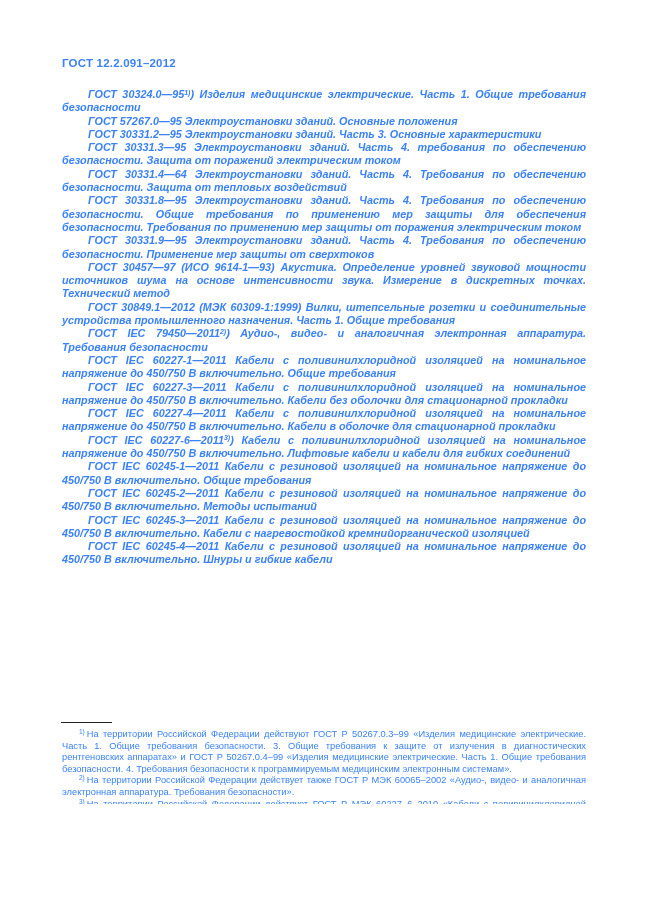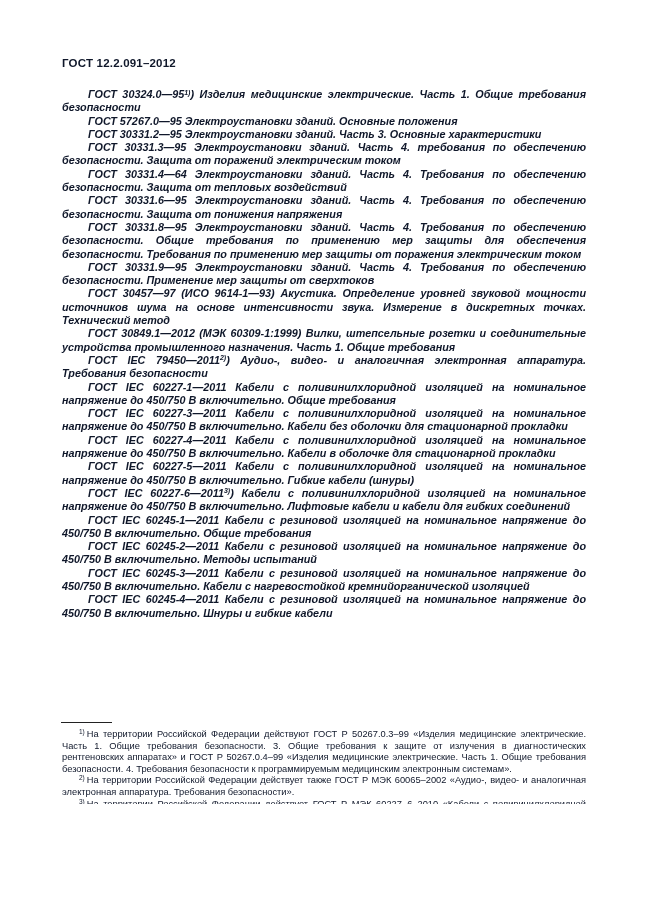--- a/index.html
+++ b/index.html
@@ -5,21 +5,21 @@
   html, body {
     margin: 0;
     padding: 0;
     background: #ffffff;
   }
   .page {
     position: relative;
     width: 646px;
     height: 804px;
     background: #ffffff;
-    color: #0f172a;
+    color: #3b82f6;
     font-family: "Liberation Sans", "DejaVu Sans", sans-serif;
     overflow: hidden;
   }
   .doc-header {
     position: absolute;
     left: 62px;
     top: 57px;
     font-size: 11.5px;
     font-weight: bold;
     letter-spacing: 0.2px;
@@ -98,41 +98,39 @@
 
   <p class="entry"><span class="entry-pre">ГОСТ 57267.0—95 Электроустановки зданий. Основные положения</span></p>
 
   <p class="entry"><span class="entry-pre">ГОСТ 30331.2—95 Электроустановки зданий. Часть 3. Основные характеристики</span></p>
 
   <p class="entry"><span class="entry-pre">ГОСТ 30331.3—95 Электроустановки зданий. Часть 4. требования по обеспечению безопасности. Защита от поражений электрическим током</span></p>
 
   <p class="entry"><span class="entry-pre">ГОСТ 30331.4—64 Электроустановки зданий. Часть 4. Требования по обеспечению безопасности. Защита от тепловых воздействий</span></p>
 
 
-  <p class="entry"><span class="entry-pre">ГОСТ 30331.6—95 Электроустановки зданий. Часть 4. Требования по обеспечению безопасности. Защита от понижения напряжения</span></p>
 
 
   <p class="entry"><span class="entry-pre">ГОСТ 30331.8—95 Электроустановки зданий. Часть 4. Требования по обеспечению безопасности. Общие требования по применению мер защиты для обеспечения безопасности. Требования по применению мер защиты от поражения электрическим током</span></p>
 
   <p class="entry"><span class="entry-pre">ГОСТ 30331.9—95 Электроустановки зданий. Часть 4. Требования по обеспечению безопасности. Применение мер защиты от сверхтоков</span></p>
 
   <p class="entry"><span class="entry-pre">ГОСТ 30457—97 (ИСО 9614-1—93) Акустика. Определение уровней звуковой мощности источников шума на основе интенсивности звука. Измерение в дискретных точках. Технический метод</span></p>
 
   <p class="entry"><span class="entry-pre">ГОСТ 30849.1—2012 (МЭК 60309-1:1999) Вилки, штепсельные розетки и соединительные устройства промышленного назначения. Часть 1. Общие требования</span></p>
 
 
   <p class="entry"><span class="entry-pre">ГОСТ IEC 79450—2011</span><sup class="fn-ref">2)</sup><span class="entry-post">) Аудио-, видео- и аналогичная электронная аппаратура. Требования безопасности</span></p>
 
   <p class="entry"><span class="entry-pre">ГОСТ IEC 60227-1—2011 Кабели с поливинилхлоридной изоляцией на номинальное напряжение до 450/750 В включительно. Общие требования</span></p>
 
   <p class="entry"><span class="entry-pre">ГОСТ IEC 60227-3—2011 Кабели с поливинилхлоридной изоляцией на номинальное напряжение до 450/750 В включительно. Кабели без оболочки для стационарной прокладки</span></p>
 
   <p class="entry"><span class="entry-pre">ГОСТ IEC 60227-4—2011 Кабели с поливинилхлоридной изоляцией на номинальное напряжение до 450/750 В включительно. Кабели в оболочке для стационарной прокладки</span></p>
 
-  <p class="entry"><span class="entry-pre">ГОСТ IEC 60227-5—2011 Кабели с поливинилхлоридной изоляцией на номинальное напряжение до 450/750 В включительно. Гибкие кабели (шнуры)</span></p>
 
   <p class="entry"><span class="entry-pre">ГОСТ IEC 60227-6—2011</span><sup class="fn-ref">3)</sup><span class="entry-post">) Кабели с поливинилхлоридной изоляцией на номинальное напряжение до 450/750 В включительно. Лифтовые кабели и кабели для гибких соединений</span></p>
 
   <p class="entry"><span class="entry-pre">ГОСТ IEC 60245-1—2011 Кабели с резиновой изоляцией на номинальное напряжение до 450/750 В включительно. Общие требования</span></p>
 
   <p class="entry"><span class="entry-pre">ГОСТ IEC 60245-2—2011 Кабели с резиновой изоляцией на номинальное напряжение до 450/750 В включительно. Методы испытаний</span></p>
 
   <p class="entry"><span class="entry-pre">ГОСТ IEC 60245-3—2011 Кабели с резиновой изоляцией на номинальное напряжение до 450/750 В включительно. Кабели с нагревостойкой кремнийорганической изоляцией</span></p>
 
   <p class="entry"><span class="entry-pre">ГОСТ IEC 60245-4—2011 Кабели с резиновой изоляцией на номинальное напряжение до 450/750 В включительно. Шнуры и гибкие кабели</span></p>

